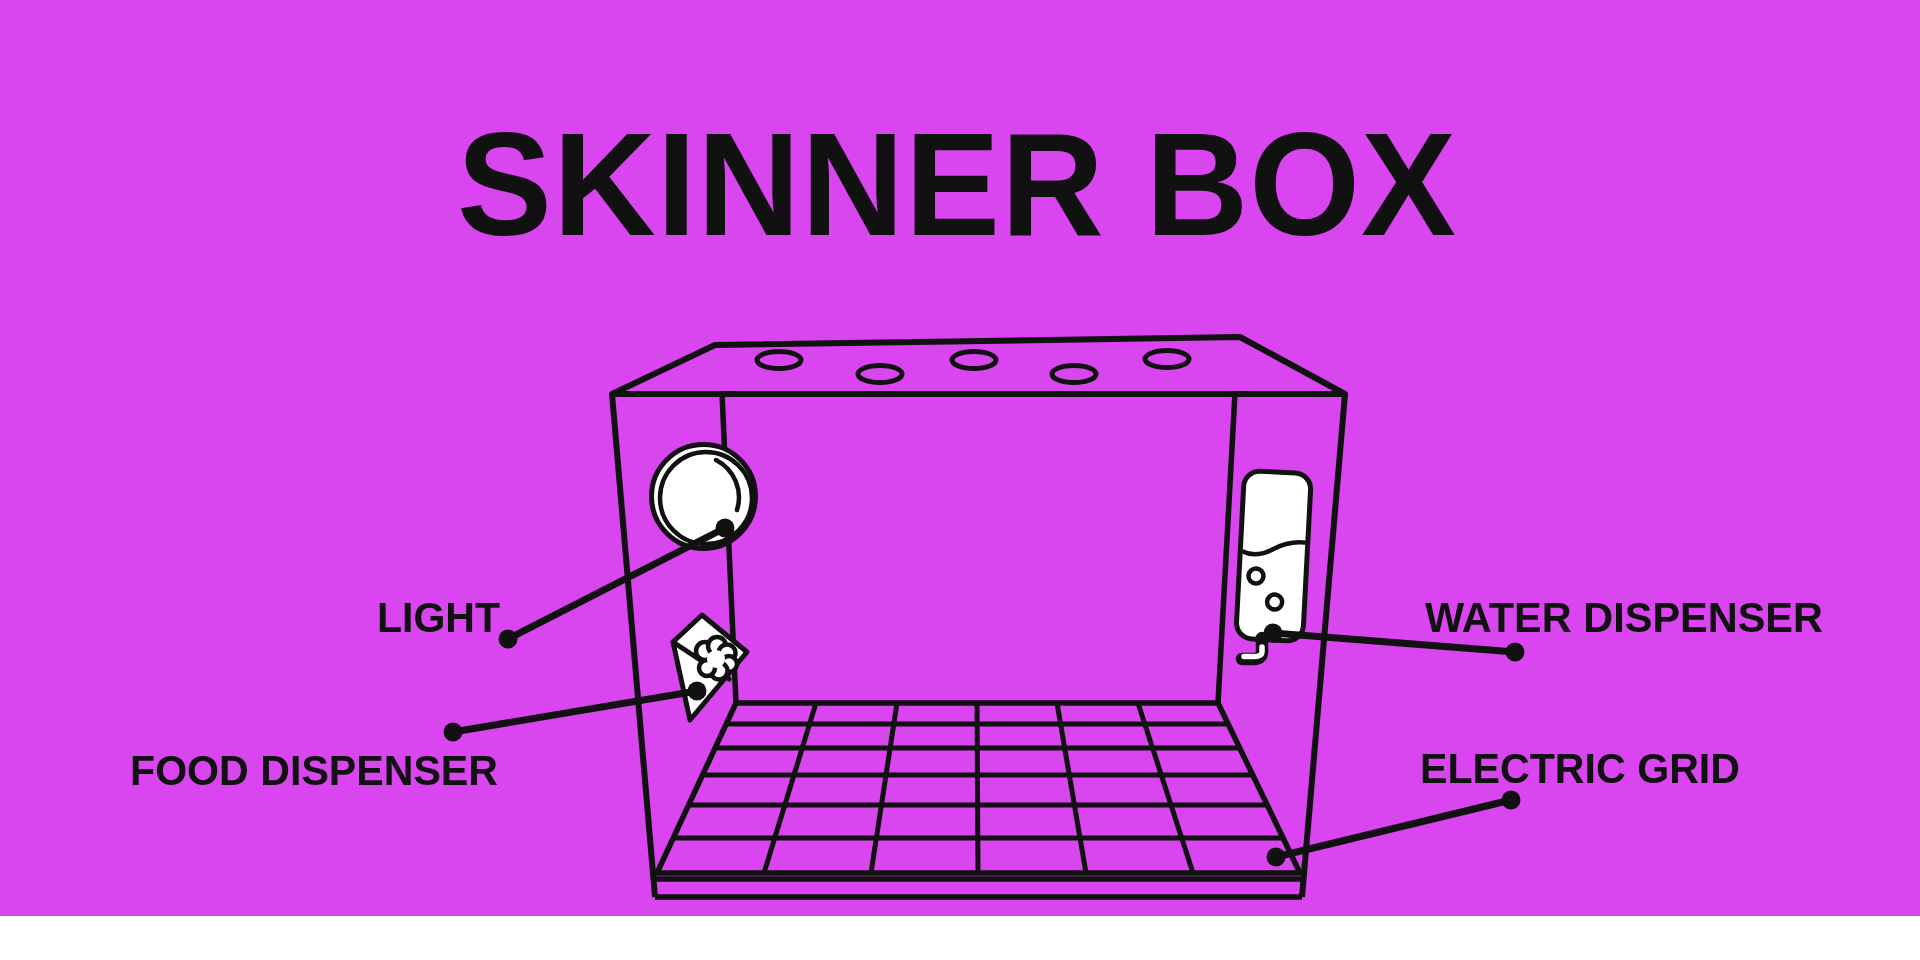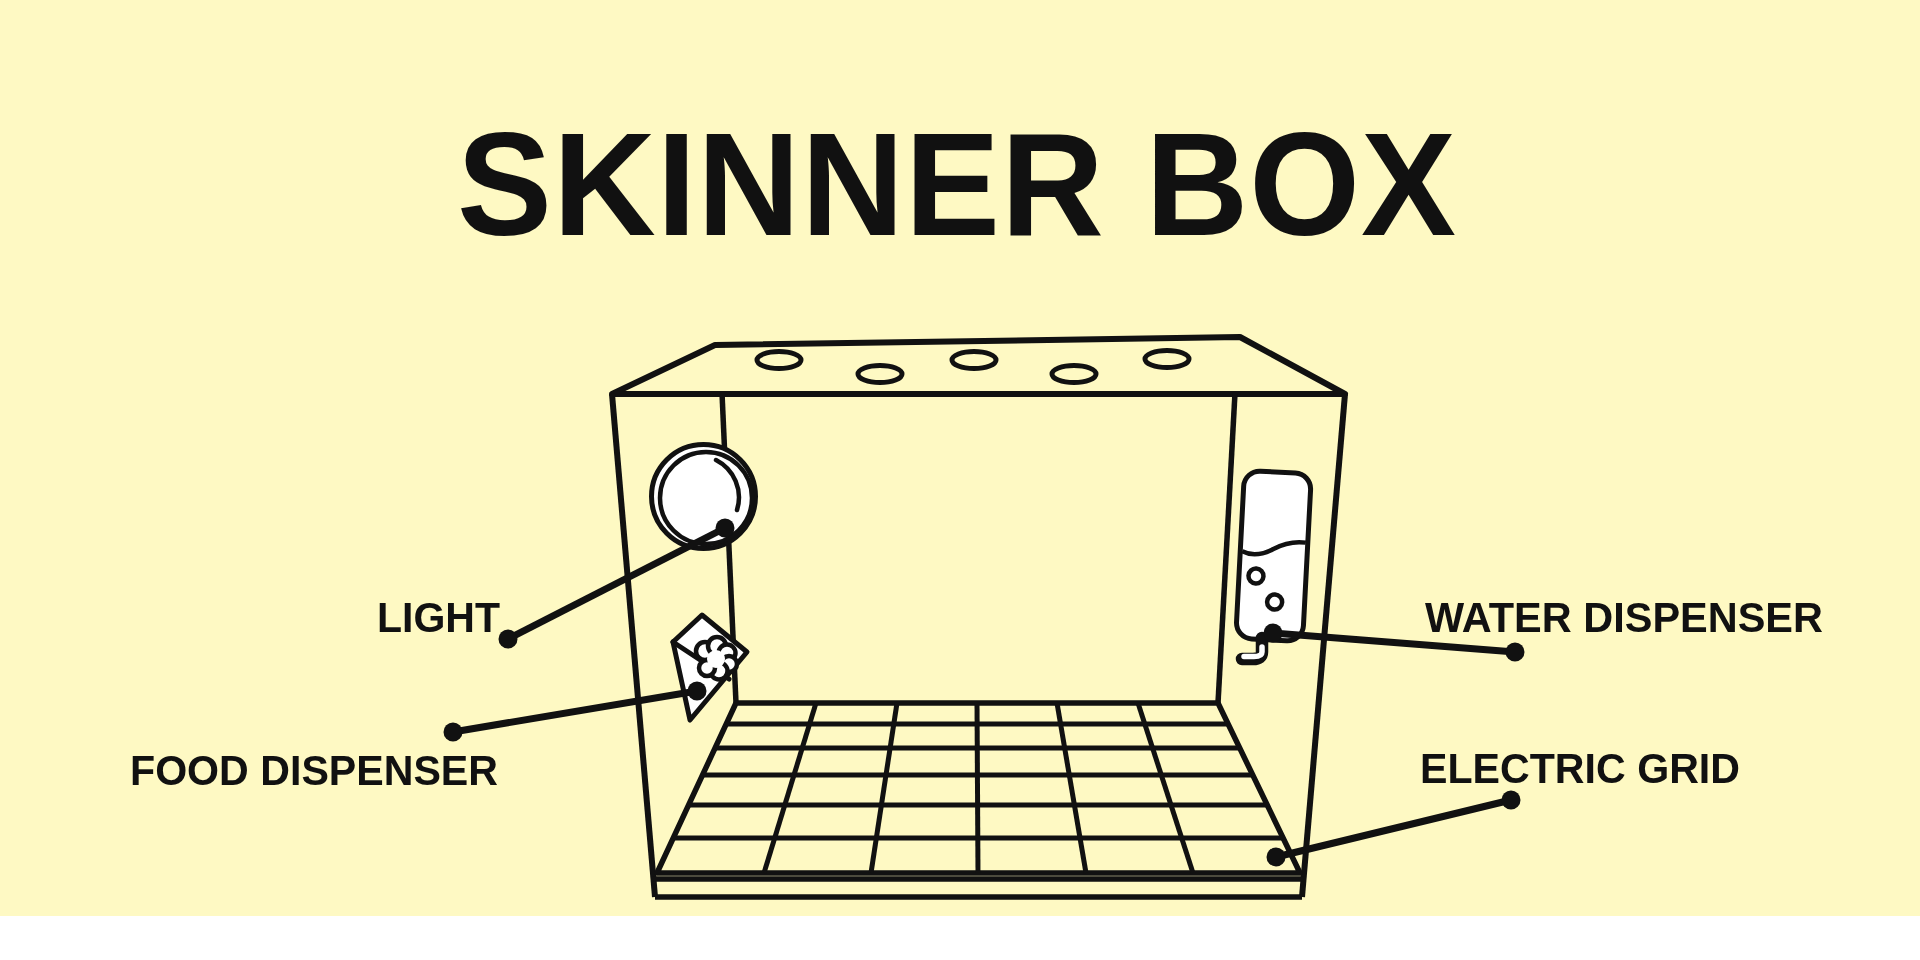--- a/index.html
+++ b/index.html
@@ -7,21 +7,21 @@
     padding: 0;
     background: #ffffff;
     width: 1920px;
     height: 960px;
     overflow: hidden;
   }
   .stage {
     position: relative;
     width: 1920px;
     height: 916px;
-    background: #fef9c3;
+    background: #d946ef;
     font-family: "Liberation Sans", sans-serif;
   }
   svg { display: block; }
   text {
     font-family: "Liberation Sans", sans-serif;
     font-weight: bold;
     fill: #111111;
   }
   .title-text  { font-size: 146px; letter-spacing: 1px; }
   .label-text  { font-size: 42px; }

